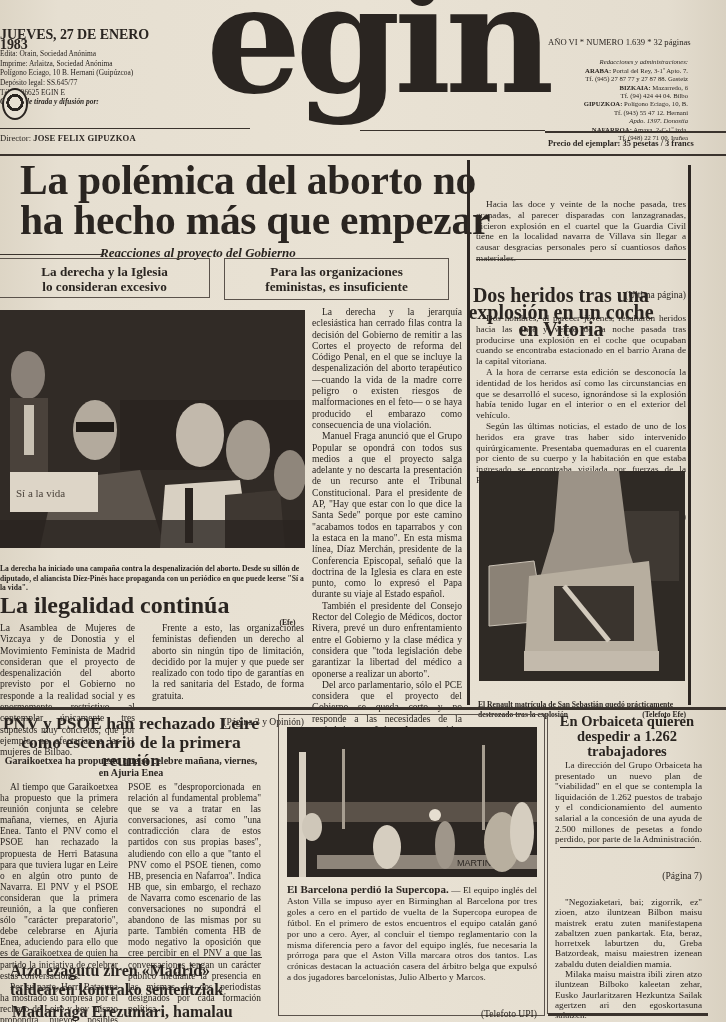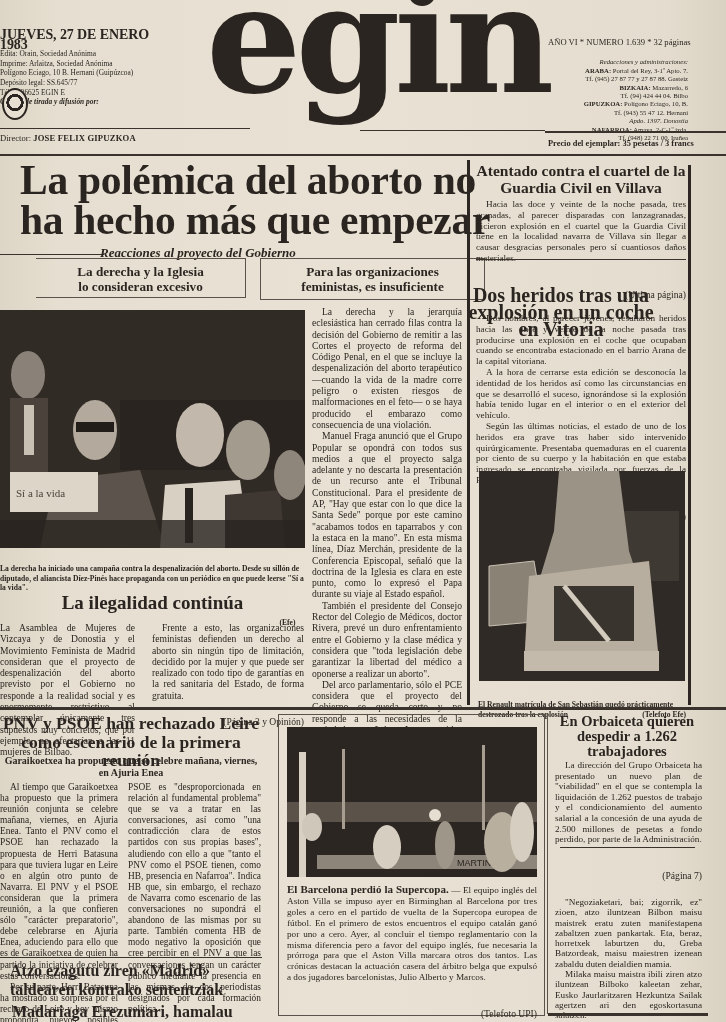--- a/index.html
+++ b/index.html
@@ -19,21 +19,21 @@
   .seal{left:2px;top:88px;width:22px;height:28px;border-radius:50%;border:2px solid #2a2521;
         background:radial-gradient(circle at 50% 45%,#e7e0d2 0 30%,#2a2521 31% 45%,#e7e0d2 46%);}
   .director{left:0;top:133px;font-size:8.6px;}
   .director b{letter-spacing:.2px;}
   .mh-right{left:548px;top:38px;width:140px;text-align:right;font-size:6.7px;line-height:8.4px;}
   .mh-right .hdr{font-size:8.6px;font-weight:normal;text-align:left;margin-bottom:12px;white-space:nowrap;}
   .price{left:548px;top:139px;font-size:8.4px;font-weight:bold;white-space:nowrap;}
   
   .h1{left:0;top:160px;width:462px;font-weight:bold;font-size:41.5px;line-height:40px;letter-spacing:-.3px;white-space:nowrap;margin-left:20px;}
   .sub-kicker{left:100px;top:245px;font-style:italic;font-weight:bold;font-size:13px;white-space:nowrap;}
-  .box{position:absolute;border:1px solid #5a524b;text-align:center;font-weight:bold;font-size:13.2px;line-height:14.5px;padding-top:6px;box-sizing:border-box;margin-left:36px;}
+  .box{position:absolute;border:1px solid #5a524b;text-align:center;font-weight:bold;font-size:13.2px;line-height:14.5px;padding-top:6px;box-sizing:border-box;}
   
   .txt{font-size:9.6px;line-height:11.3px;text-align:justify;}
   .txt p{margin:0;text-indent:10px;}
   .ref{text-align:right;font-size:9.6px;margin-top:26px;}
   .col-h{font-weight:bold;text-align:center;}
   
   .photo{position:absolute;overflow:hidden;background:#3a3530;}
   .caption{font-weight:bold;font-size:7.6px;line-height:9.6px;margin-top:14px;}
 </style>
 </head>
@@ -127,33 +127,32 @@
   <div class="abs caption" style="left:270px;top:604px;width:35px;text-align:center;">(Efe)</div>
 
   <div class="abs txt" style="left:312px;top:306px;width:150px;">
     <p>La derecha y la jerarquía eclesiástica han cerrado filas contra la decisión del Gobierno de remitir a las Cortes el proyecto de reforma del Código Penal, en el que se incluye la despenalización del aborto terapéutico —cuando la vida de la madre corre peligro o existen riesgos de malformaciones en el feto— o se haya producido el embarazo como consecuencia de una violación.</p>
     <p>Manuel Fraga anunció que el Grupo Popular se opondrá con todos sus medios a que el proyecto salga adelante y no descarta la presentación de un recurso ante el Tribunal Constitucional. Para el presidente de AP, "Hay que estar con lo que dice la Santa Sede" porque por este camino "acabamos todos en taparrabos y con la estaca en la mano". En esta misma línea, Díaz Merchán, presidente de la Conferencia Episcopal, señaló que la doctrina de la Iglesia es clara en este punto, como lo expresó el Papa durante su viaje al Estado español.</p>
     <p>También el presidente del Consejo Rector del Colegio de Médicos, doctor Rivera, prevé un duro enfrentamiento entre el Gobierno y la clase médica y considera que "toda legislación debe garantizar la libertad del médico a oponerse a realizar un aborto".</p>
     <p>Del arco parlamentario, sólo el PCE considera que el proyecto del Gobierno se queda corto y no responde a las necesidades de la sociedad española. Los partidos centristas mantienen sus posturas antiabortistas habituales, mientras que el PNV se muestra partidario del aborto terapéutico.</p>
     <div class="ref">(Página 3)</div>
   </div>
 
-  <div class="abs" style="left:0;top:592px;width:305px;text-align:center;font-weight:bold;font-size:19px;">La ilegalidad continúa</div>
+  <div class="abs" style="left:0;top:592px;width:305px;text-align:left;font-weight:bold;font-size:24px;">La ilegalidad continúa</div>
   <div class="abs txt" style="left:0;top:622px;width:135px;">
     <p style="text-indent:0">La Asamblea de Mujeres de Vizcaya y de Donostia y el Movimiento Feminista de Madrid consideran que el proyecto de despenalización del aborto previsto por el Gobierno no responde a la realidad social y es enormemente restrictivo al contemplar únicamente tres supuestos muy concretos, que por ejemplo, no afectarían a las 11 mujeres de Bilbao.</p>
   </div>
   <div class="abs txt" style="left:152px;top:622px;width:152px;">
     <p>Frente a esto, las organizaciones feministas defienden un derecho al aborto sin ningún tipo de limitación, decidido por la mujer y que puede ser realizado con todo tipo de garantías en la red sanitaria del Estado, de forma gratuita.</p>
   </div>
   <div class="abs ref" style="left:152px;top:690px;width:152px;">(Página 3 y Opinión)</div>
 
   <div class="vr" style="left:467px;top:160px;width:3px;height:545px;"></div>
   <div class="vr" style="left:688px;top:165px;width:3px;height:540px;"></div>
 
-  <div class="abs col-h" style="left:476px;top:162px;width:210px;font-size:15.5px;line-height:17px;">Atentado contra el cuartel de la Guardia Civil en Villava</div>
   <div class="abs txt" style="left:476px;top:199px;width:210px;font-size:9.2px;line-height:10.8px;">
     <p>Hacia las doce y veinte de la noche pasada, tres granadas, al parecer disparadas con lanzagranadas, hicieron explosión en el cuartel que la Guardia Civil tiene en la localidad navarra de Villava sin llegar a causar desgracias personales pero sí cuantiosos daños materiales.</p>
     <div class="ref">(Ultima página)</div>
   </div>
   <div class="hr" style="left:476px;top:259px;width:210px;height:1px;"></div>
 
   <div class="abs col-h" style="left:456px;top:263px;width:210px;font-size:20px;line-height:17px;margin-top:24px;">Dos heridos tras una explosión en un coche en Vitoria</div>
   <div class="abs txt" style="left:476px;top:313px;width:210px;font-size:9.2px;line-height:10.8px;">
     <p>Dos hombres, al parecer jóvenes, resultaron heridos hacia las once y veinte de la noche pasada tras producirse una explosión en el coche que ocupaban cuando se encontraba estacionado en el barrio Arana de la capital vitoriana.</p>
     <p>A la hora de cerrarse esta edición se desconocía la identidad de los heridos así como las circunstancias en que se desarrolló el suceso, ignorándose si la explosión había tenido lugar en el interior o en el exterior del vehículo.</p>

